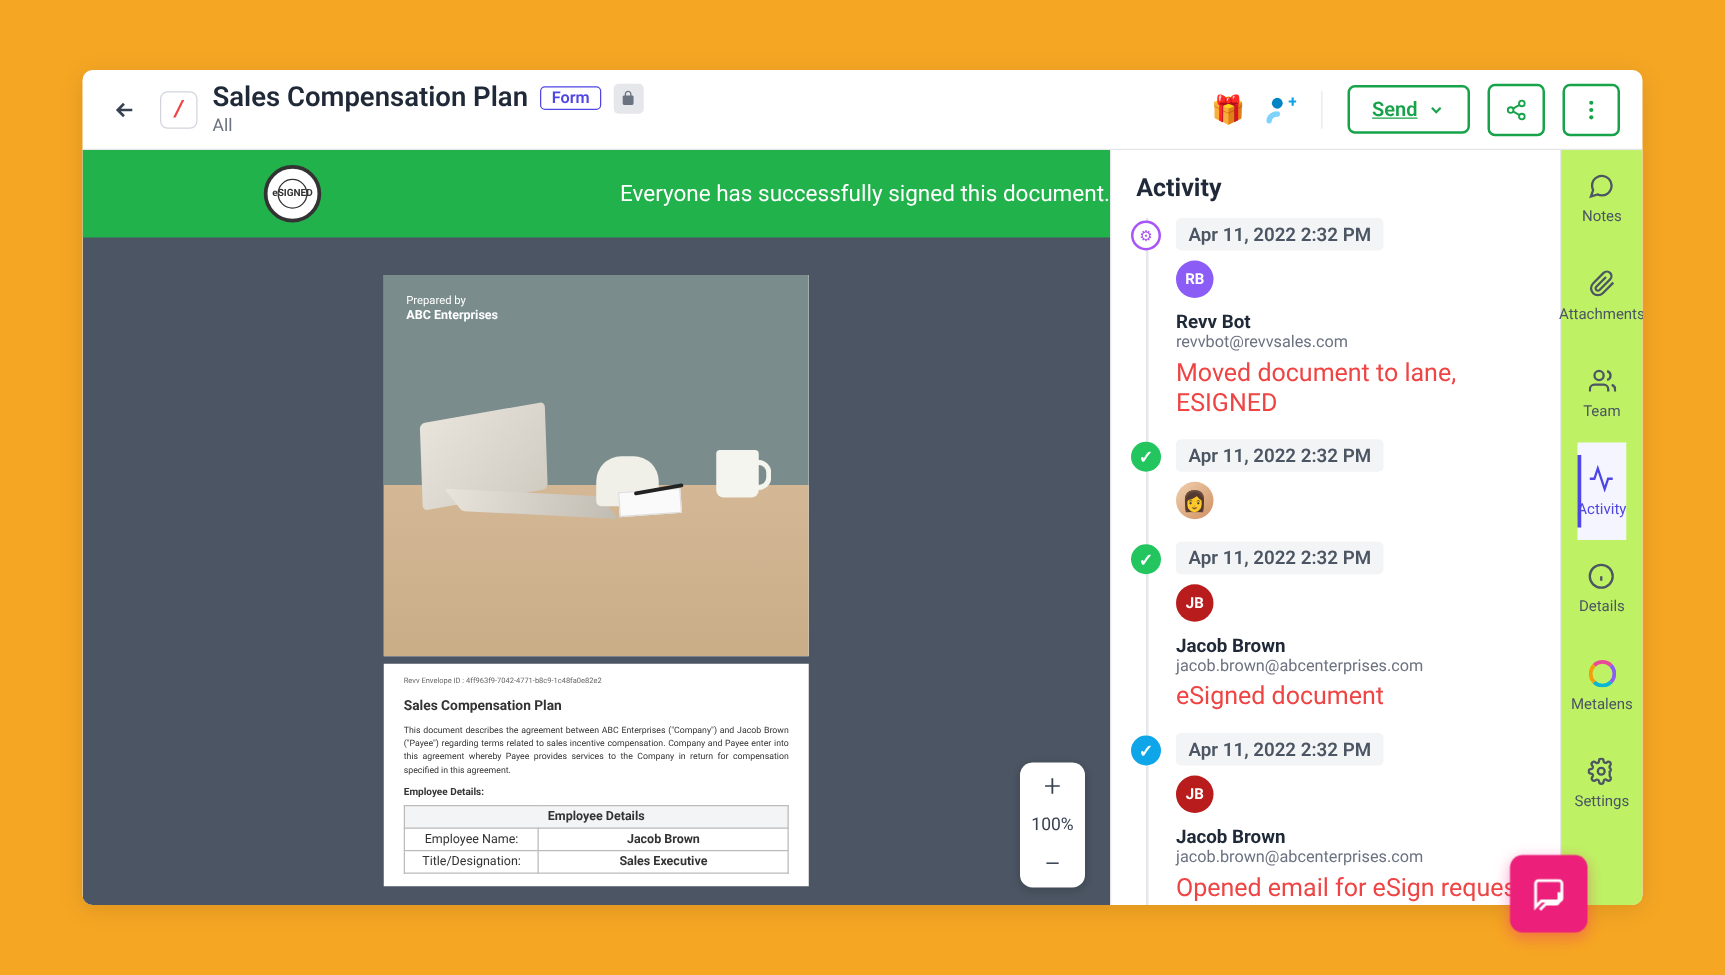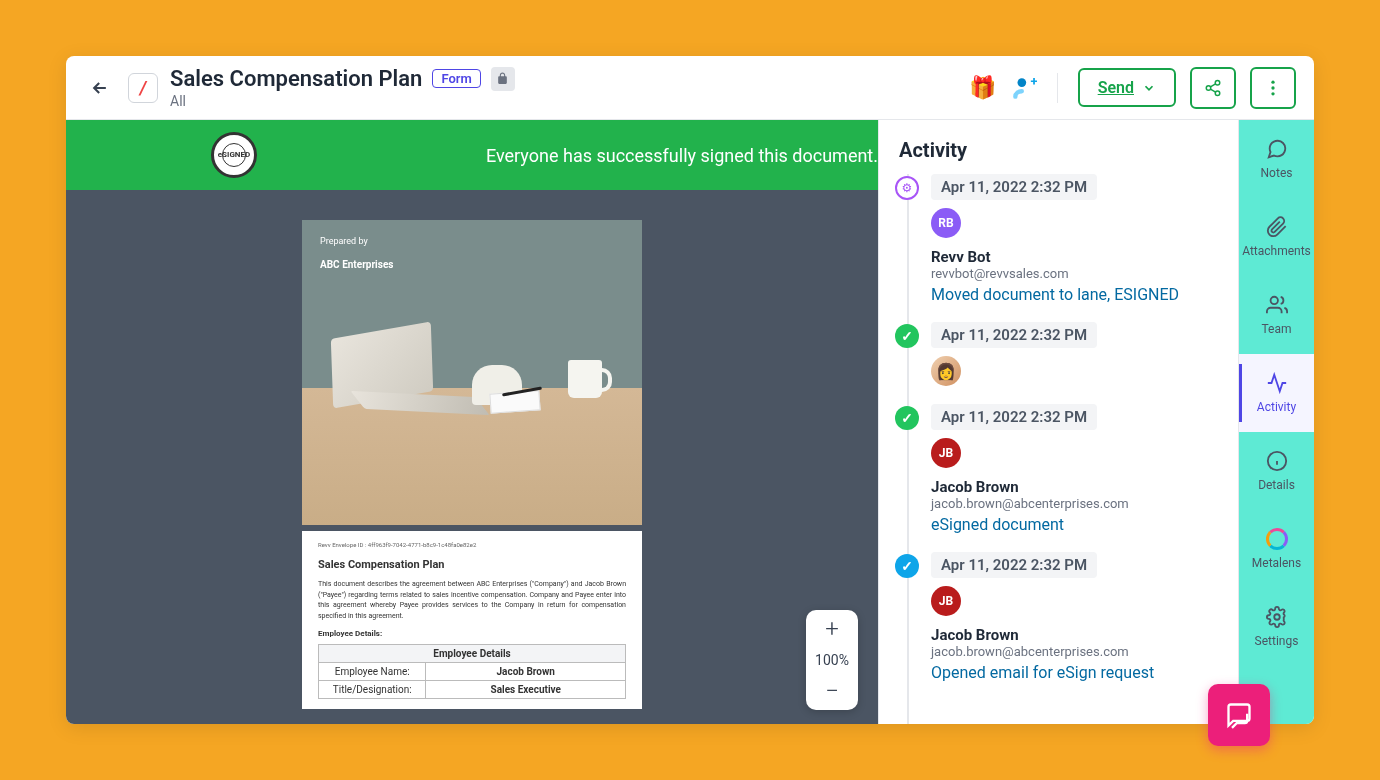--- a/index.html
+++ b/index.html
@@ -31,21 +31,21 @@
 .doc-area { flex: 1; display: flex; flex-direction: column; background: #4b5563; position: relative; }
 .banner { background: #22b24c; color: #fff; display: flex; align-items: center; gap: 14px; padding: 12px 0 12px 145px; font-size: 18px; justify-content: space-between; }
 .esign-stamp { width: 46px; height: 46px; border-radius: 50%; background: #fff; border: 3px solid #333; display: flex; align-items: center; justify-content: center; font-size: 8px; font-weight: bold; color: #333; text-align: center; line-height: 1; flex-shrink: 0; position: relative; }
 .esign-stamp::before { content: ""; position: absolute; top: 8px; left: 8px; right: 8px; bottom: 8px; border: 1px solid #333; border-radius: 50%; }
 .doc-viewport { flex: 1; display: flex; justify-content: center; padding: 30px 0 0 0; overflow: hidden; position: relative; }
 .pages { width: 340px; display: flex; flex-direction: column; gap: 6px; }
 .page { background: #fff; width: 100%; }
 .page1 { height: 305px; position: relative; overflow: hidden; }
 .page1-img { position: absolute; inset: 0; background: linear-gradient(180deg, #7a8d8c 0%, #7a8d8c 55%, #d4b896 55%, #c9ad87 100%); }
 .page1-text { position: absolute; top: 16px; left: 18px; color: #fff; font-size: 9px; }
-.page1-text b { display: block; font-size: 10px; margin-top: 13px; }
+.page1-text b { display: block; font-size: 10px; margin-top: 1px; }
 .laptop { position: absolute; left: 30px; top: 110px; width: 140px; height: 90px; }
 .laptop-screen { width: 100px; height: 70px; background: linear-gradient(135deg, #e8e4dc, #d0ccc2); border-radius: 4px; transform: skewY(-8deg) rotate(-2deg); position: absolute; left: 0; top: 0; }
 .apple { position: absolute; left: 42px; top: 30px; color: #fff; font-size: 14px; }
 .laptop-base { width: 120px; height: 18px; background: linear-gradient(135deg, #e8e4dc, #c0bcb2); position: absolute; bottom: 8px; left: 28px; transform: skewX(40deg) rotate(3deg); border-radius: 2px; }
 .cup { position: absolute; right: 40px; top: 140px; width: 34px; height: 38px; background: #f5f5f0; border-radius: 3px 3px 6px 6px; }
 .cup::after { content:""; position:absolute; right:-10px; top:8px; width:12px; height:16px; border:4px solid #f5f5f0; border-left:none; border-radius:0 10px 10px 0; }
 .chair { position:absolute; left:170px; top:145px; width:50px; height:40px; background:#f0efe8; border-radius: 20px 20px 4px 4px; }
 .notebook { position:absolute; left:188px; top:172px; width:50px; height:20px; background:#fafafa; border:1px solid #ddd; transform: rotate(-4deg); }
 .pen { position:absolute; left:200px; top:170px; width:40px; height:3px; background:#222; border-radius:2px; transform: rotate(-10deg); }
 .page2 { padding: 10px 16px; font-size: 8px; color: #333; }
@@ -73,24 +73,24 @@
 .ev-check-b { background: #0ea5e9; color: #fff; font-size: 14px; font-weight: bold; }
 .ev-time { display: inline-block; background: #f3f4f6; color: #4b5563; font-size: 15px; font-weight: 600; padding: 4px 10px; border-radius: 4px; margin-bottom: 8px; }
 .ev-user { display: flex; align-items: flex-start; gap: 10px; flex-direction: column; }
 .avatar { width: 30px; height: 30px; border-radius: 50%; display: flex; align-items: center; justify-content: center; font-size: 12px; font-weight: bold; color: #fff; flex-shrink: 0; }
 .av-rb { background: #8b5cf6; }
 .av-jane { background: linear-gradient(135deg,#f0d0b0,#d09060); font-size: 16px; }
 .av-jb { background: #b91c1c; }
 .ev-meta { flex: 1; }
 .ev-name { font-size: 15px; font-weight: 700; color: #1f2937; }
 .ev-email { font-size: 13px; color: #6b7280; margin-bottom: 4px; }
-.ev-desc { font-size: 16px; color: #0369a1; }
-
-
-.rail { width: 76px; border-left: 1px solid #e5e7eb; display: flex; flex-direction: column; background: #5eead4; }
+.ev-desc { font-size: 20px; color: #ef4444; }
+
+
+.rail { width: 66px; border-left: 1px solid #e5e7eb; display: flex; flex-direction: column; background: #bef264; align-items: center; }
 .rail-item { height: 78px; display: flex; flex-direction: column; align-items: center; justify-content: center; gap: 6px; cursor: pointer; font-size: 12px; color: #4b5563; position: relative; }
 .rail-item.active { color: #4f46e5; background: #f5f5ff; }
 .rail-item.active::before { content: ""; position: absolute; left: 0; top: 10px; bottom: 10px; width: 3px; background: #4f46e5; }
 .rail-icon { font-size: 20px; color: inherit; }
 .metalens-icon { width: 22px; height: 22px; border-radius: 50%; border: 3px solid; border-color: #ec4899 #8b5cf6 #06b6d4 #f59e0b; }
 
 
 .chat-fab { position: absolute; right: 110px; bottom: 34px; width: 62px; height: 62px; background: #ec1f7a; border-radius: 10px; display: flex; align-items: center; justify-content: center; color: #fff; font-size: 26px; cursor: pointer; box-shadow: 0 4px 12px rgba(236,31,122,0.4); z-index: 10; }
 
 svg { display: block; }

